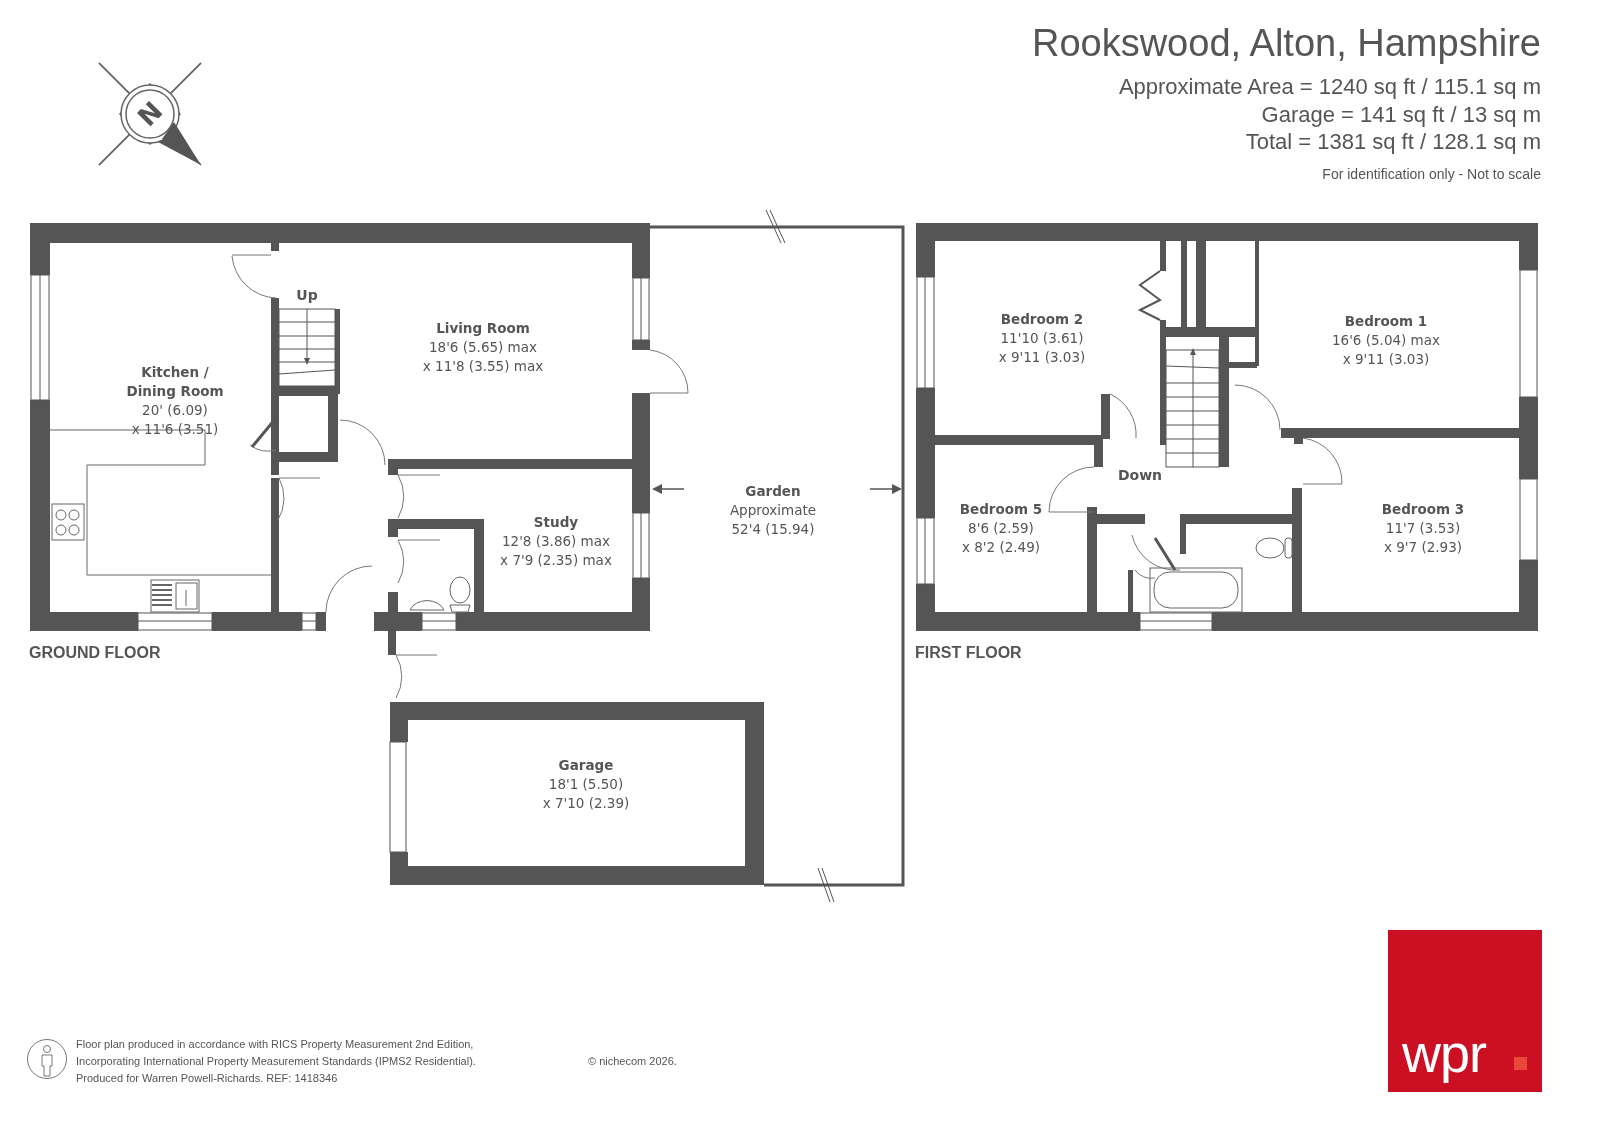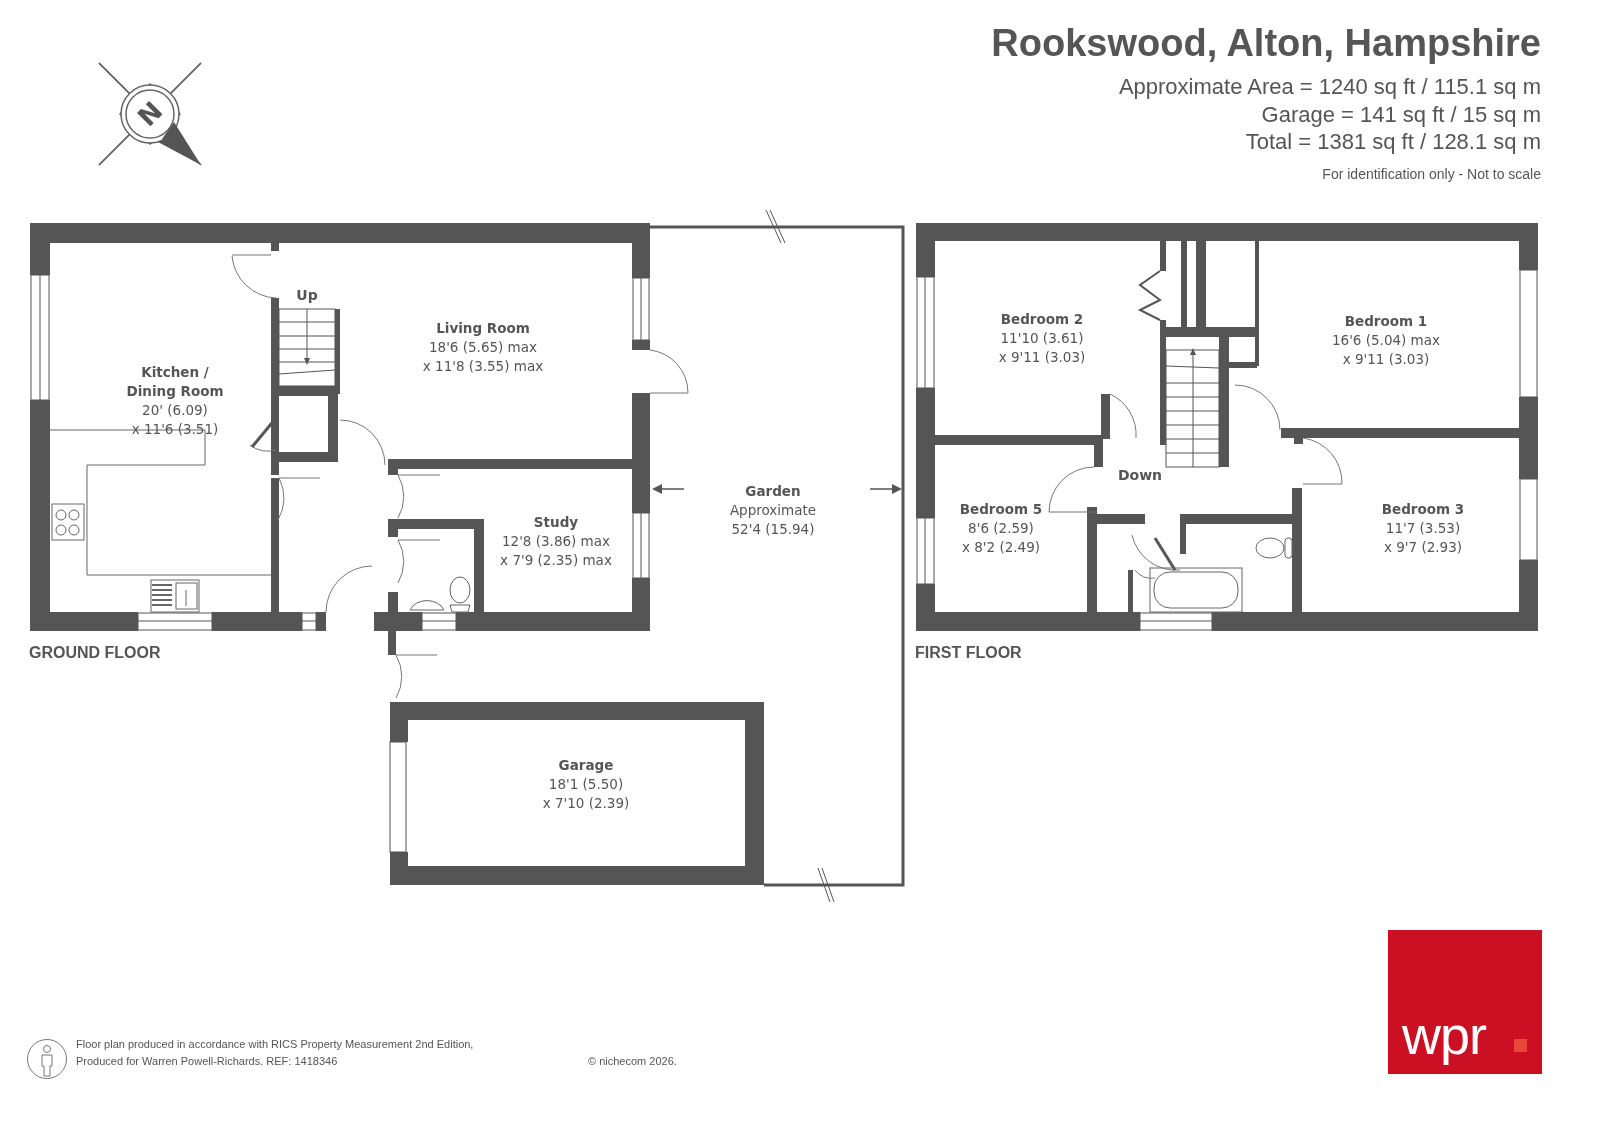--- a/index.html
+++ b/index.html
@@ -1,29 +1,29 @@
 <!DOCTYPE html>
 <html><head>
 <meta charset="utf-8">
 <style>
   html, body { margin: 0; padding: 0; background: #ffffff; }
   body { width: 1599px; height: 1131px; position: relative; overflow: hidden;
          font-family: "Liberation Sans", sans-serif; color: #555555; }
   .abs { position: absolute; }
   #plan { position: absolute; left: 0; top: 0; }
-  .title { right: 58px; top: 22px; font-size: 38px; font-weight: bold; color: #555; text-align: right; white-space: nowrap; }
+  .title { right: 58px; top: 22px; font-size: 38px; font-weight: normal; color: #555; text-align: right; white-space: nowrap; }
   .area-line { right: 58px; font-size: 22px; color: #555; text-align: right; white-space: nowrap; }
   .disclaimer { right: 58px; top: 166px; font-size: 14px; color: #555; text-align: right; white-space: nowrap; }
   .floor-label { font-size: 16px; font-weight: bold; color: #555; white-space: nowrap; }
   .room { position: absolute; text-align: center; font-family: "DejaVu Sans", sans-serif; font-size: 13.5px; line-height: 19px; color: #555; white-space: nowrap; transform: translateX(-50%); }
   .room .rname { font-weight: bold; }
   .stair-label { position: absolute; font-family: "DejaVu Sans", sans-serif; font-size: 14px; font-weight: bold; color: #555; transform: translateX(-50%); white-space: nowrap; text-align: center; }
   .footer { left: 76px; top: 1036px; font-size: 11px; line-height: 17px; color: #555; }
   .footer .copyright { position: absolute; left: 512px; top: 17px; white-space: nowrap; }
-  .logo { left: 1388px; top: 930px; width: 154px; height: 144px; background: #cc1023; }
+  .logo { left: 1388px; top: 930px; width: 154px; height: 162px; background: #cc1023; }
   .logo-text { position: absolute; left: 14px; bottom: 12px; font-size: 54px; color: #ffffff; letter-spacing: -1px; line-height: 54px; }
   .logo-dot { position: absolute; left: 126px; bottom: 22px; width: 13px; height: 13px; background: #e8473a; }
   .person-icon { left: 26px; top: 1038px; }
   .compass { left: 96px; top: 60px; }
 </style>
 </head>
 <body>
 
 <svg id="plan" width="1599" height="1131" viewBox="0 0 1599 1131">
   <g fill="#555" stroke="none">
@@ -230,21 +230,21 @@
     <circle cx="54" cy="54" r="29" fill="#fff"></circle>
     <circle cx="54" cy="54" r="24"></circle>
   </g>
   <polygon points="75,75 105,105 62,82" fill="#555"></polygon>
   <polygon points="78,62 105,105 66,79" fill="#555"></polygon>
   <text x="54" y="63" text-anchor="middle" font-family="DejaVu Sans, sans-serif" font-weight="bold" font-size="26" fill="#555" transform="rotate(-45 54 54)">N</text>
 </svg>
 
 <div class="abs title">Rookswood, Alton, Hampshire</div>
 <div class="abs area-line" style="top:74px">Approximate Area = 1240 sq ft / 115.1 sq m</div>
-<div class="abs area-line" style="top:102px">Garage = 141 sq ft / 15 sq m</div>
+<div class="abs area-line" style="top:102px">Garage = 141 sq ft / 13 sq m</div>
 <div class="abs area-line" style="top:129px">Total = 1381 sq ft / 128.1 sq m</div>
 <div class="abs disclaimer">For identification only - Not to scale</div>
 
 <div class="abs floor-label" style="left:29px; top:644px">GROUND FLOOR</div>
 <div class="stair-label" style="left:307px; top:287px">Up</div>
 
 <div class="room" style="left:175px; top:363px">
   <div class="rname">Kitchen /</div>
   <div class="rname">Dining Room</div>
   <div>20' (6.09)</div>
@@ -295,20 +295,21 @@
   <div>x 9'7 (2.93)</div>
 </div>
 
 <svg class="abs person-icon" width="42" height="42" viewBox="0 0 42 42">
   <circle cx="21" cy="21" r="19.5" fill="none" stroke="#777" stroke-width="1"></circle>
   <circle cx="21" cy="11" r="3.5" fill="none" stroke="#777" stroke-width="1"></circle>
   <path d="M16 17 L26 17 L26 28 L24 28 L24 38 L18 38 L18 28 L16 28 Z" fill="none" stroke="#777" stroke-width="1"></path>
 </svg>
 <div class="abs footer">
   <div>Floor plan produced in accordance with RICS Property Measurement 2nd Edition,</div>
+  <div>Incorporating International Property Measurement Standards (IPMS2 Residential).</div>
   <div>Produced for Warren Powell-Richards.   REF: 1418346</div>
   <div class="copyright">© nichecom 2026.</div>
 </div>
 
 <div class="abs logo">
   <div class="logo-text">wpr</div>
   <div class="logo-dot"></div>
 </div>
 
 </body></html>

